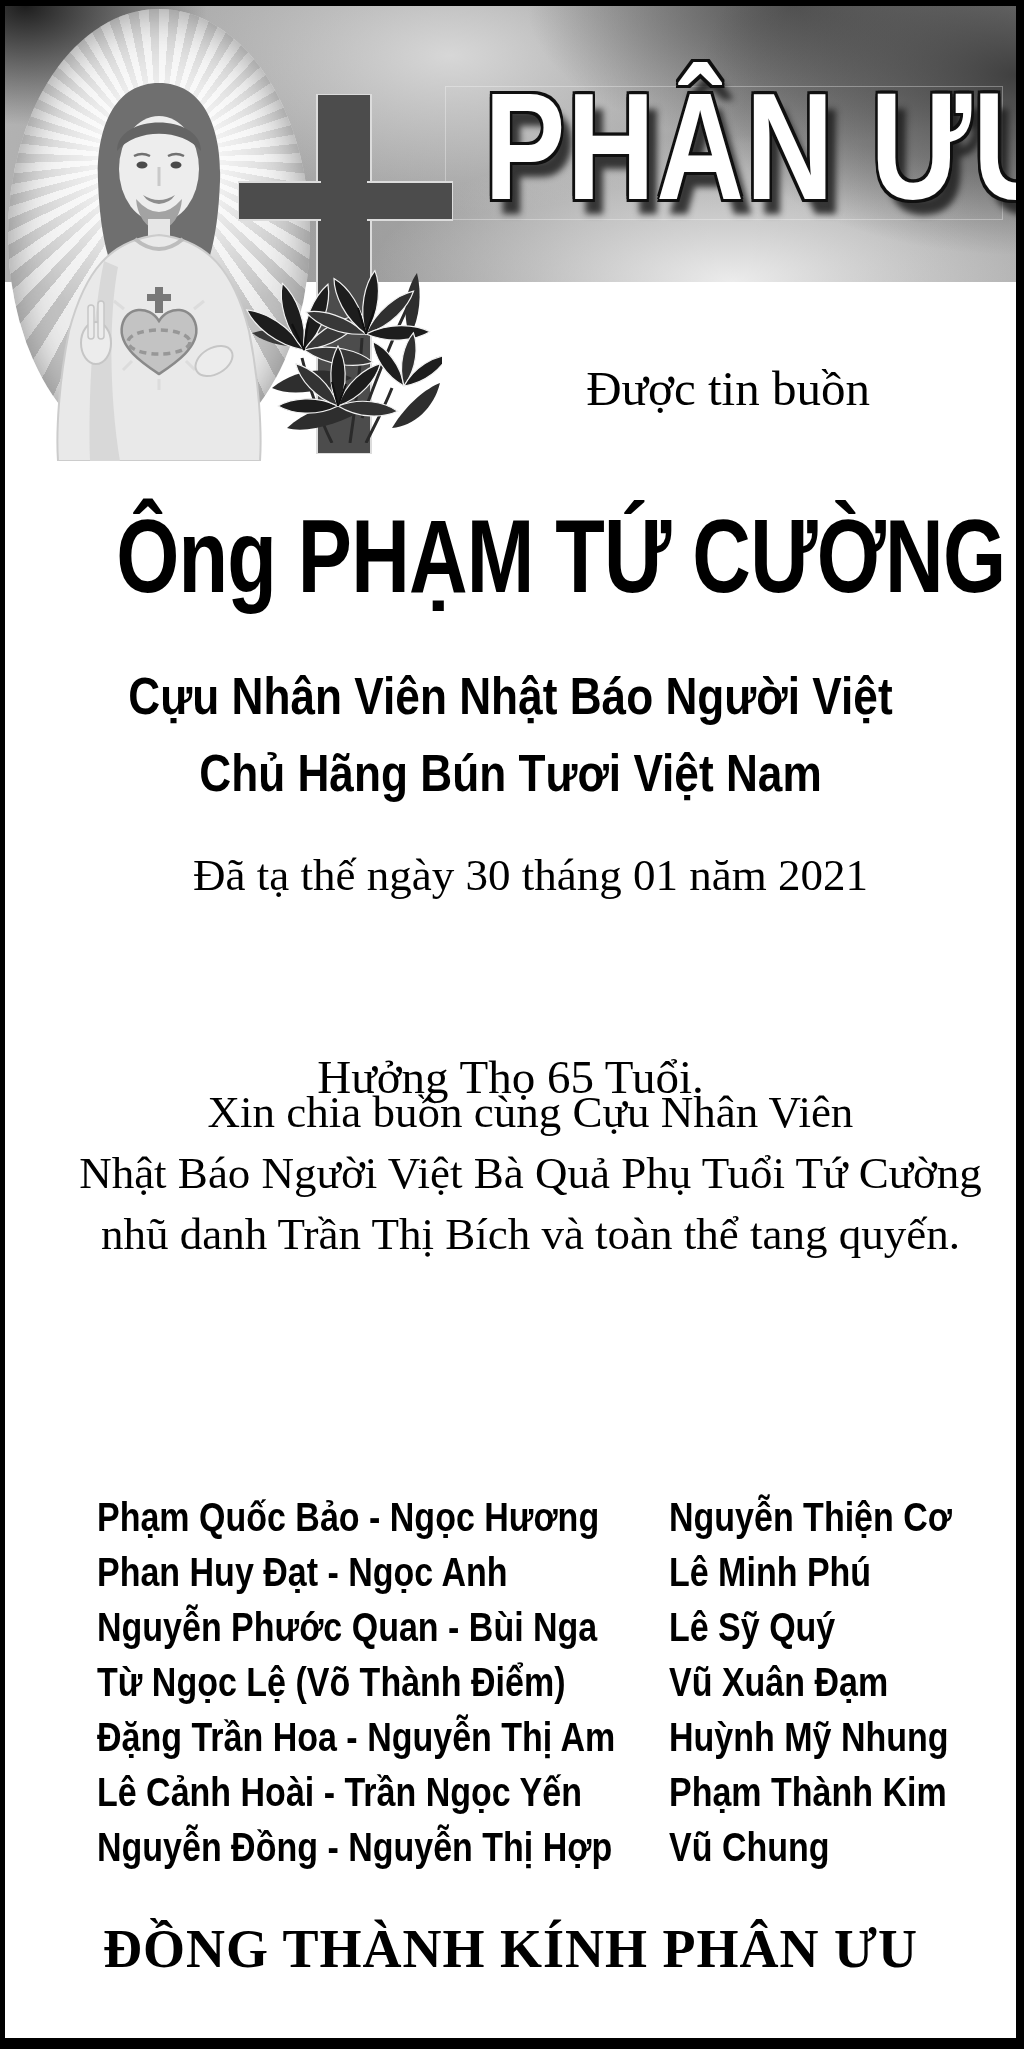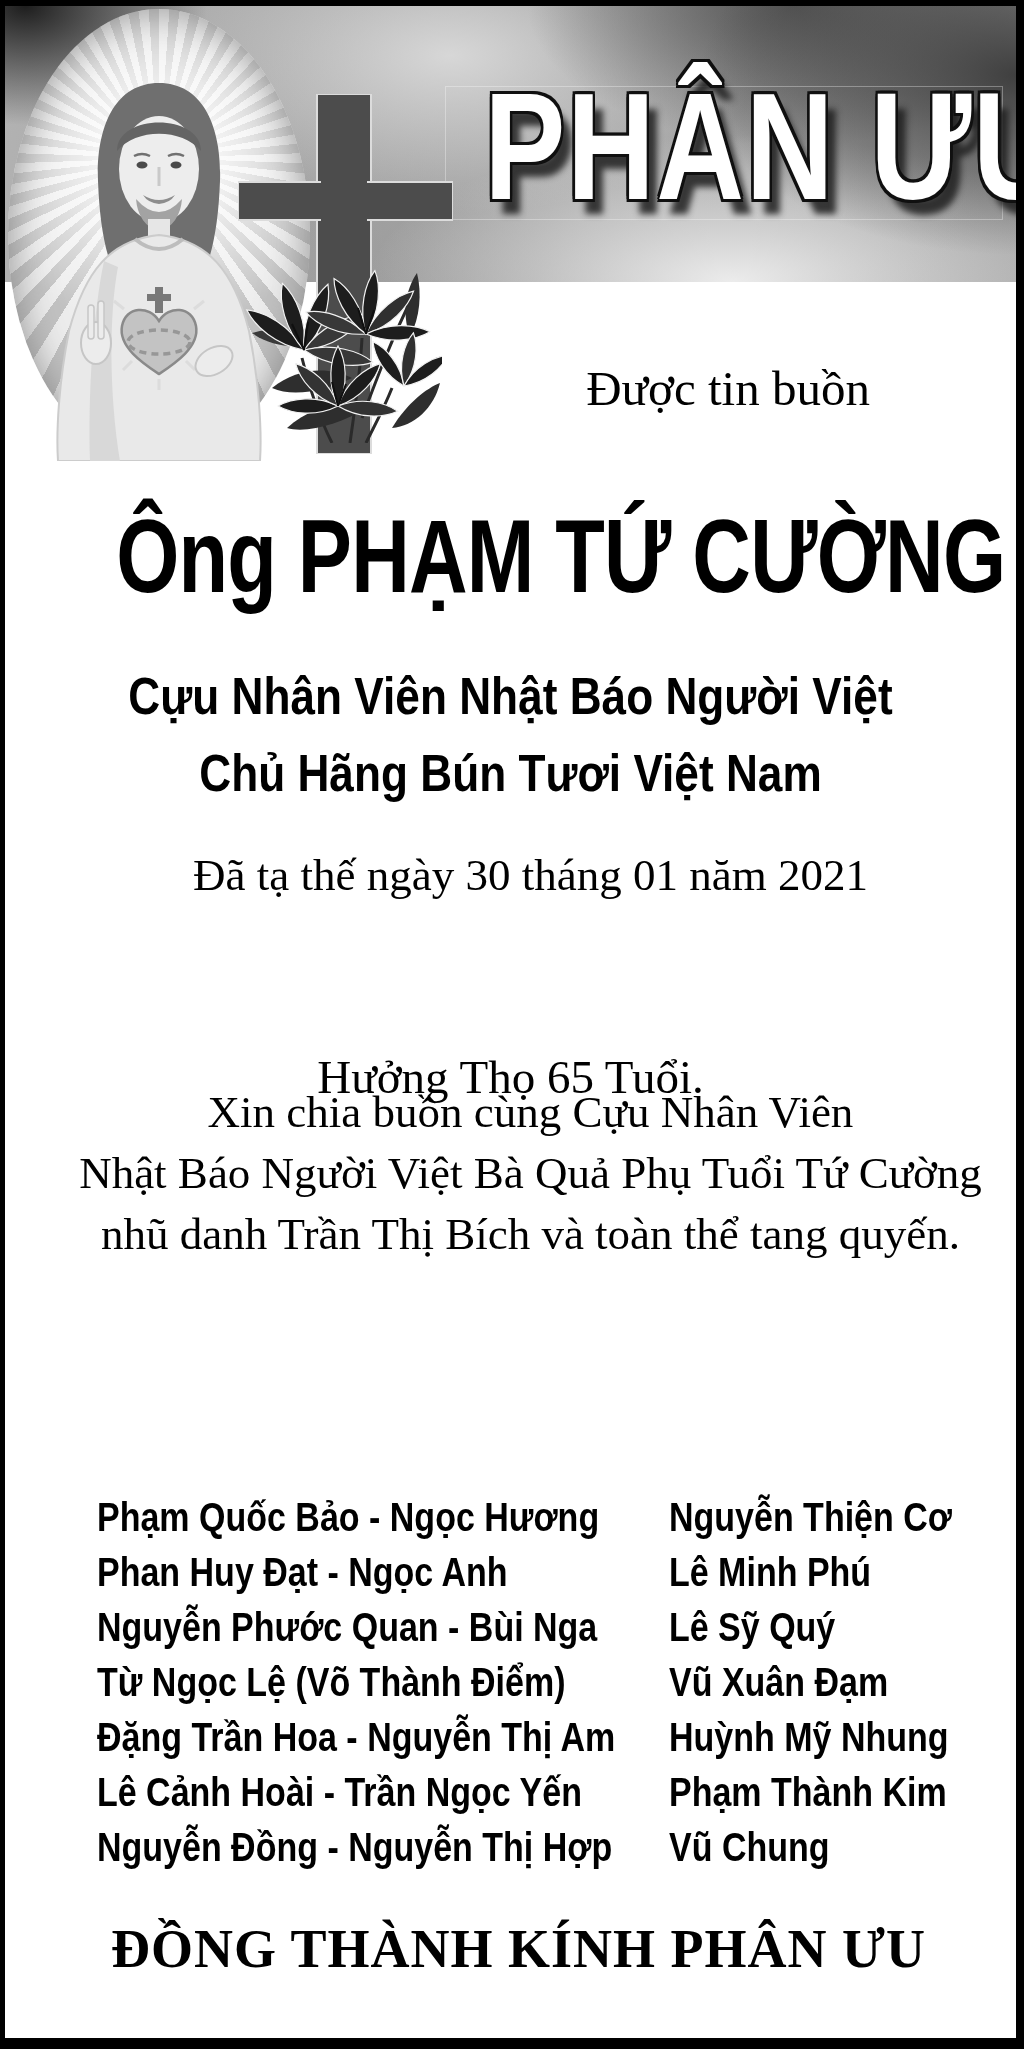--- a/index.html
+++ b/index.html
@@ -70,21 +70,21 @@
   .condolence { top:1076px; line-height:61px;text-align:center; }
   .prayer { top:1312px; line-height:61px; }
   .names {
     position:absolute; top:1484px; font-family:"Liberation Sans","DejaVu Sans",sans-serif;
     font-weight:bold; font-size:40px; line-height:55px; white-space:nowrap;
     transform:scaleX(.85); transform-origin:left top;
   }
   .names-left  { left:92px; }
   .names-right { left:664px; }
   .closing {
-    top:1908px; font-weight:bold; font-size:54px; letter-spacing:1px; line-height:70px;padding-left:8px;
+    top:1908px; font-weight:bold; font-size:54px; letter-spacing:1px; line-height:70px;
   }
 </style>
 </head>
 <body>
 
 <div class="page">
   <div class="inner">
 
     <div class="sky">
       <div class="sky-frame"></div>

